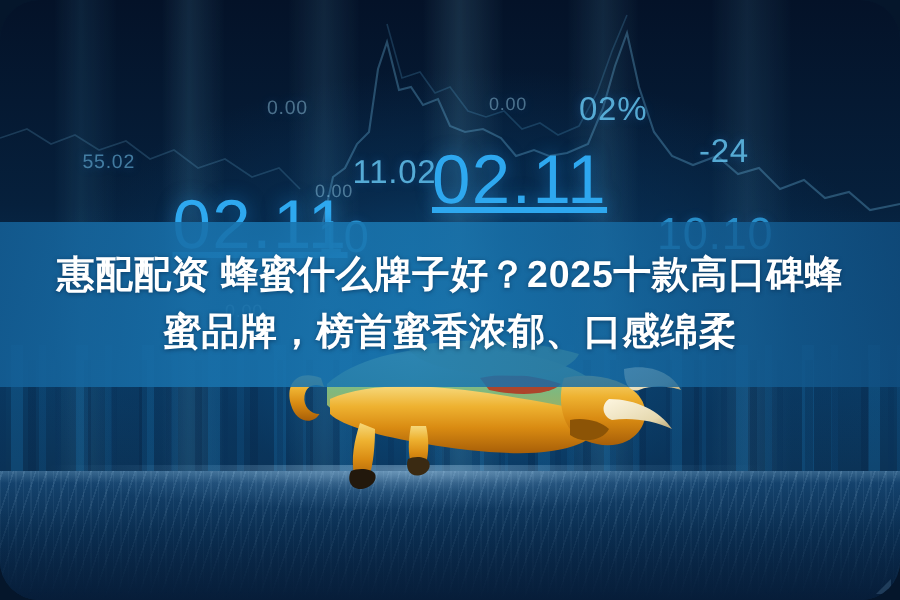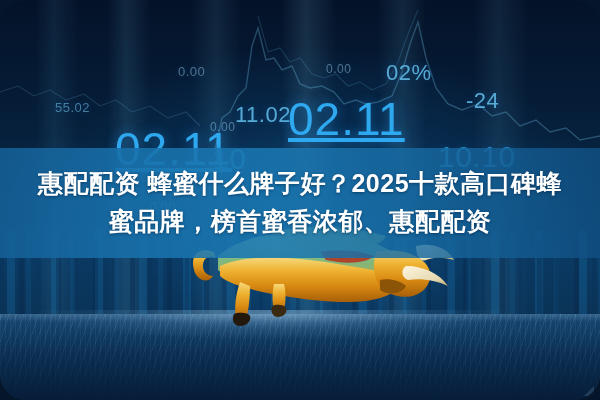--- a/index.html
+++ b/index.html
@@ -236,21 +236,21 @@
       <path d="M236,24 C252,20 268,26 274,38 C268,36 256,34 246,38 C240,40 236,34 236,24 Z" fill="url(#horn)"></path>
       <path d="M226,44 C244,44 260,52 268,64 C256,58 240,56 228,58 C222,56 220,48 226,44 Z" fill="url(#horn)"></path>
 
       <path d="M92,10 C126,2 172,4 206,14 C200,26 176,30 148,28 C120,26 98,20 92,10 Z" fill="#8fc089" opacity=".92"></path>
     </svg>
   </div>
 
   <div id="headline-band"></div>
   <div id="headline-text">
     <div class="hl-line">惠配配资 蜂蜜什么牌子好？2025十款高口碑蜂</div>
-    <div class="hl-line">蜜品牌，榜首蜜香浓郁、惠配配资</div>
+    <div class="hl-line">蜜品牌，榜首蜜香浓郁、口感绵柔</div>
   </div>
 
   <div id="corner-mark">
     <svg viewBox="0 0 14 14" xmlns="http://www.w3.org/2000/svg">
       <path d="M2 12 L12 12 L12 2 Z" fill="rgba(150,200,235,0.5)"></path>
     </svg>
   </div>
 
 </div>
 

